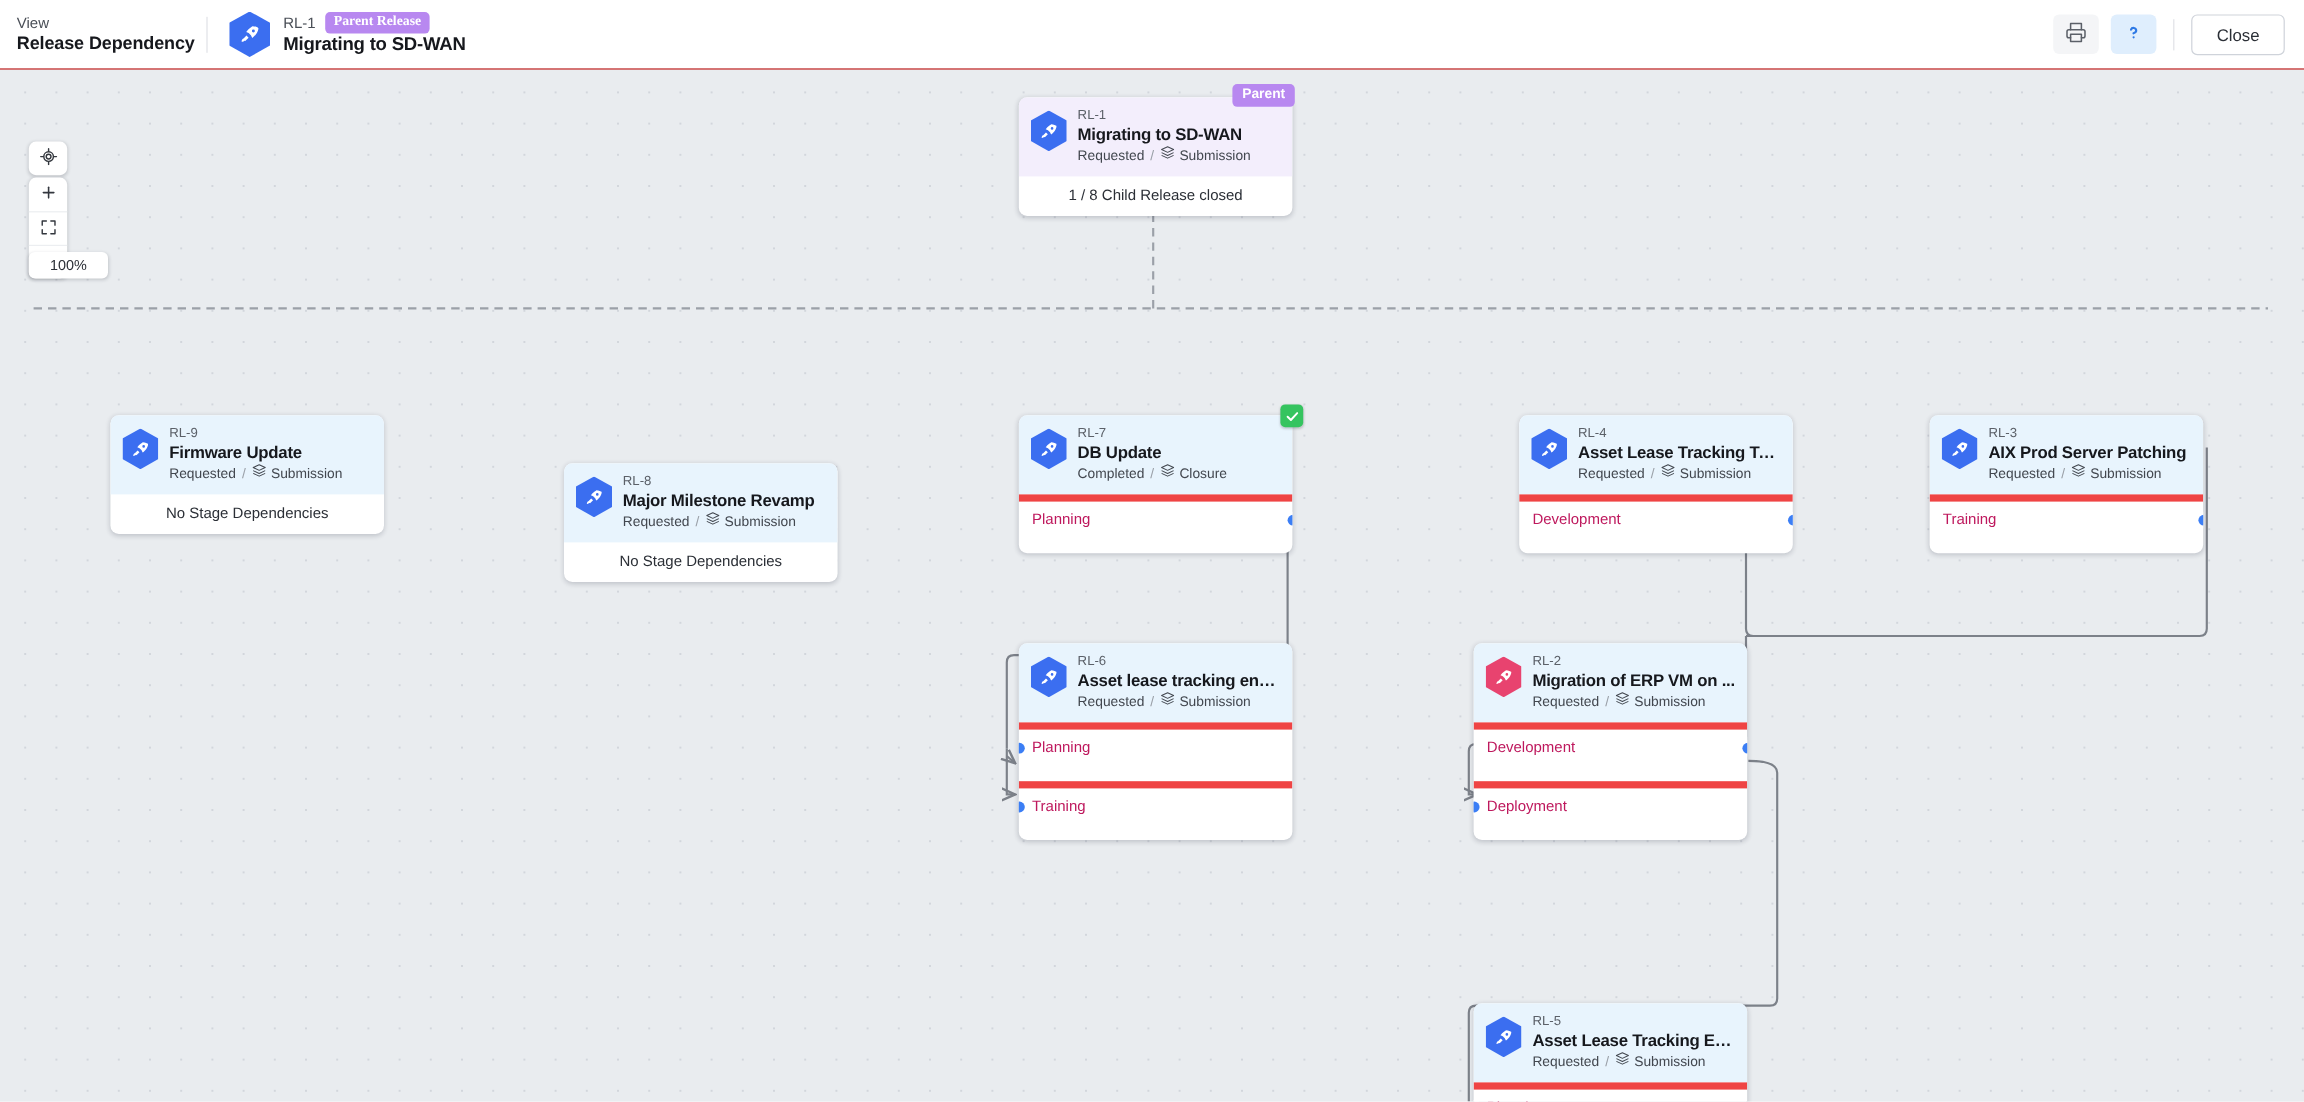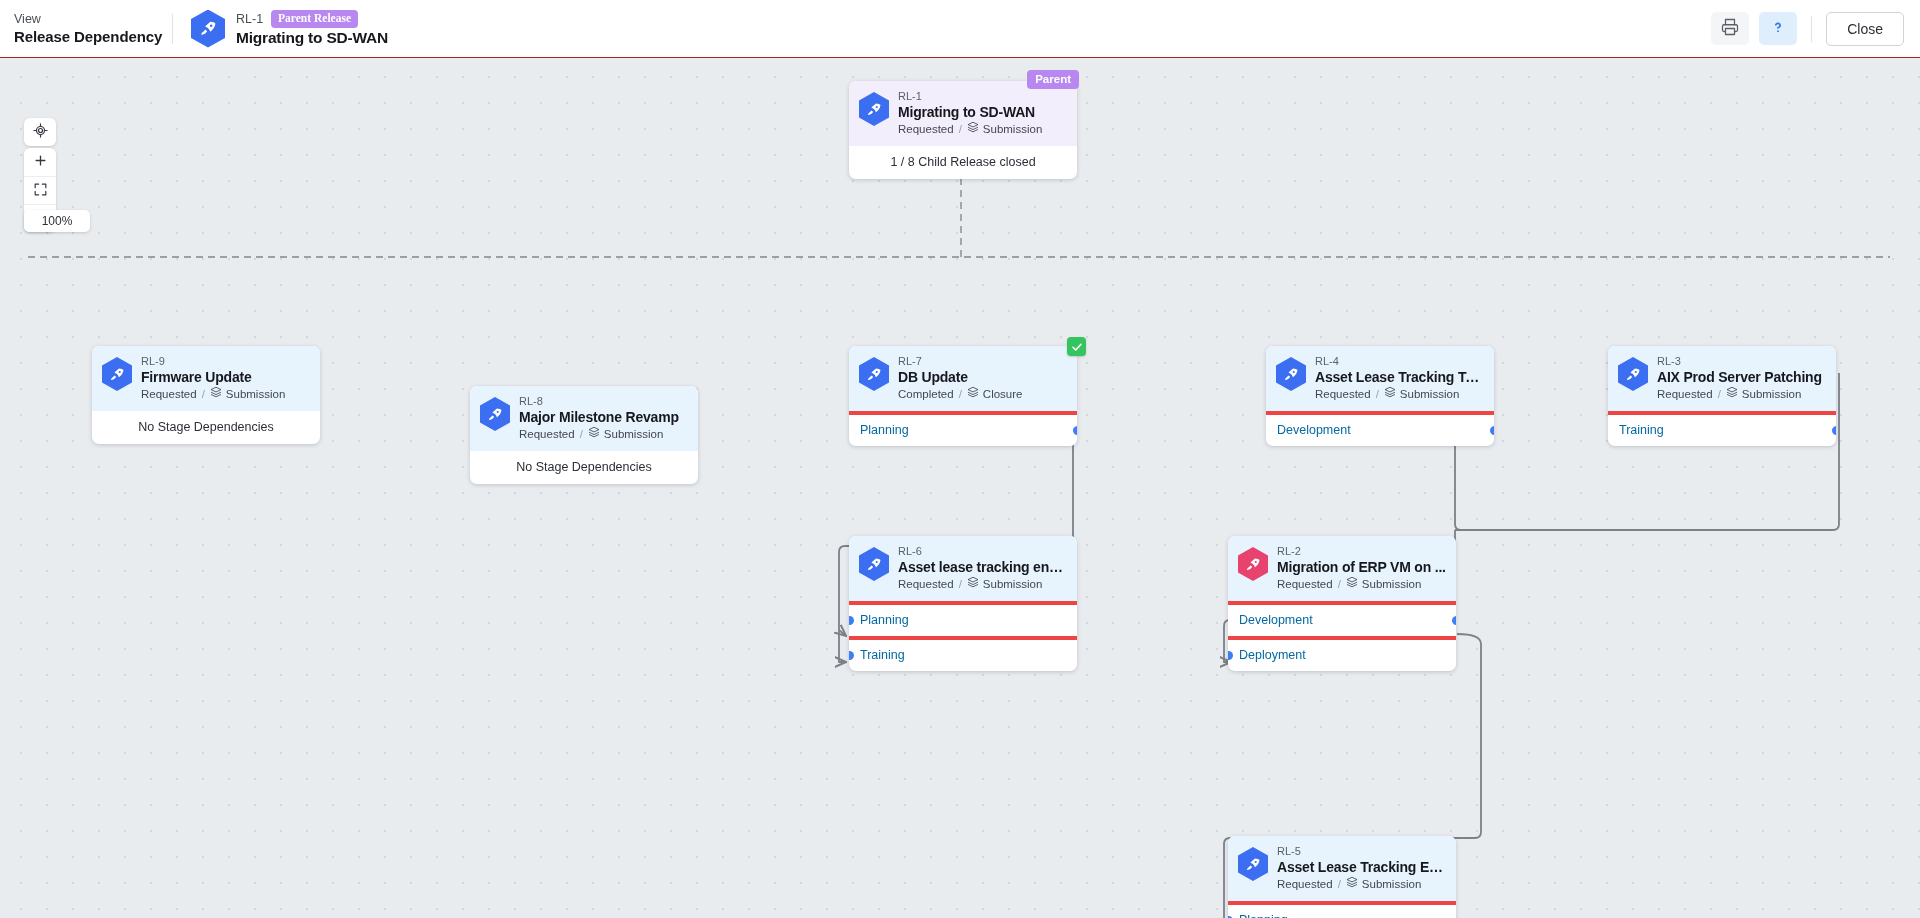--- a/index.html
+++ b/index.html
@@ -124,23 +124,23 @@
     line-height: 18px; letter-spacing: -0.2px;
     white-space: nowrap; overflow: hidden; text-overflow: ellipsis;
   }
   .node-sub {
     font-size: 11.5px; color: #42474f; line-height: 16px;
     display: flex; align-items: center; gap: 4px; white-space: nowrap;
   }
   .node-sub .slash { color: #9aa0a8; margin: 0 1px; }
   .node-sub svg { width: 12px; height: 12px; flex: none; }
   .stage-row {
-    padding: 7px 11px 8px;
-    font-size: 12.5px; color: #0369a1;
-    border-top: 4px solid #ef4444;
+    padding: 7px 11px 20px;
+    font-size: 12.5px; color: #be185d;
+    border-top: 6px solid #ef4444;
     position: relative; line-height: 16px;
   }
   .stage-row:first-of-type { border-top: none; }
   .node-foot {
     padding: 8px 11px 9px;
     font-size: 12.5px; color: #2b2f36; line-height: 16px; text-align: center;
   }
 
   
   .port {

